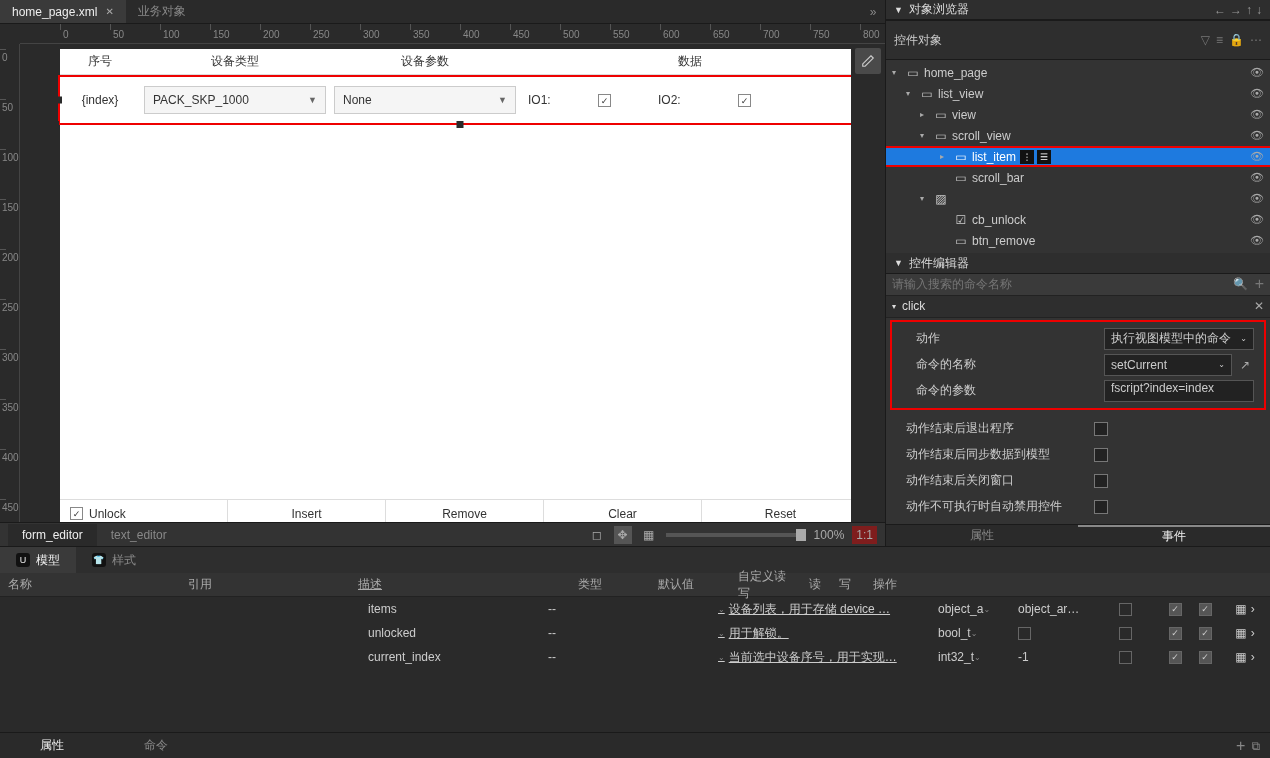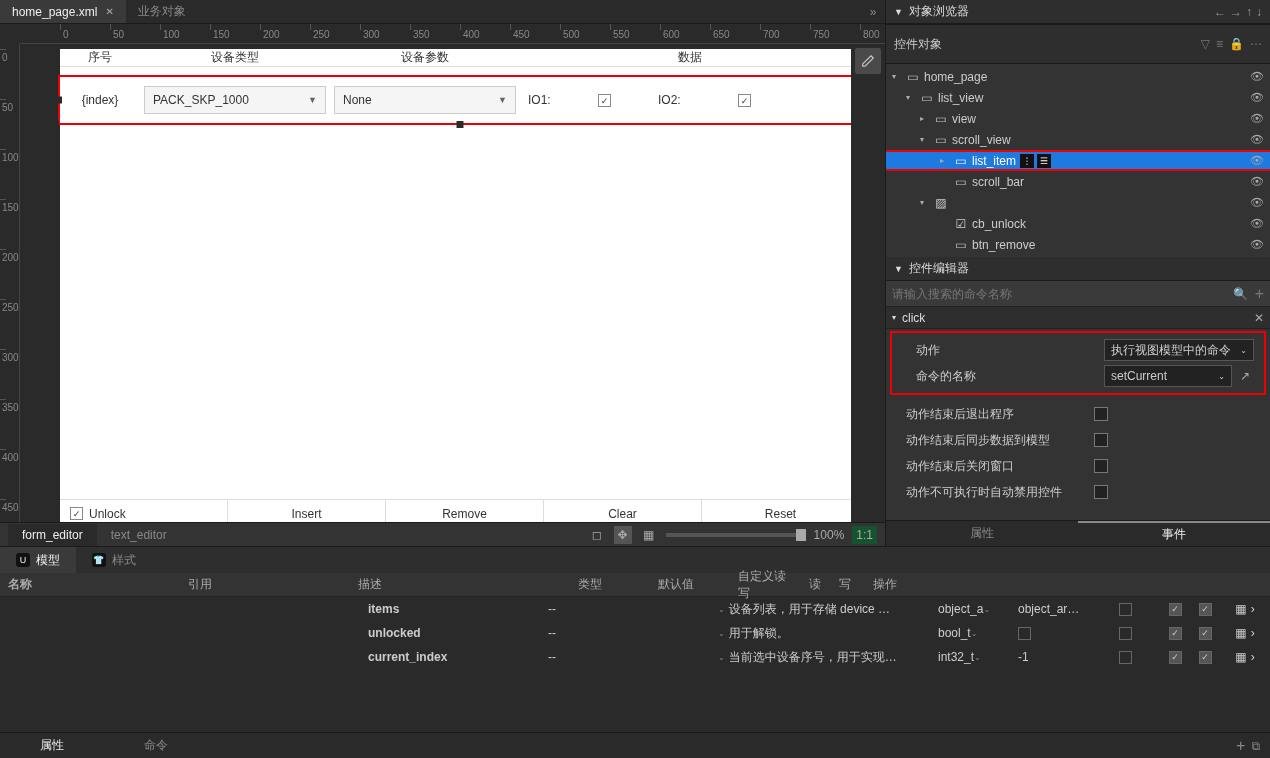--- a/index.html
+++ b/index.html
@@ -21,21 +21,21 @@
 
 .ruler-v { width: 20px; background: #2a2a2a; position: relative; border-right:1px solid #444;}
 .ruler-v .tick { position: absolute; left: 0; font-size: 10px; color: #888; border-top: 1px solid #555; width: 6px; }
 .ruler-v .tick span { position: absolute; left: 2px; top: 2px; }
 
 .canvas-and-pencil { display:flex; flex:1;}
 .canvas-wrapper { flex: 1; display: flex; background: #3a3a3a; }
 .canvas-scroll { flex: 1; background: #2a2a2a; position: relative; overflow: hidden; }
 
 .form-canvas { position: absolute; left: 40px; top: 5px; width: 800px; height: 478px; background: #fff; }
-.form-header { display: flex; height: 18px; color: #333; font-size: 12px; align-items: center; border-bottom: 1px solid #ddd; }
+.form-header { display: flex; height: 26px; color: #333; font-size: 12px; align-items: center; border-bottom: 1px solid #ddd; }
 .form-header > div { text-align: center; }
 
 .sel-row { position: absolute; left: -2px; right:-2px; top: 26px; height: 50px; border: 2px solid #e00; }
 .sel-row .handle { position:absolute; width:7px; height:7px; background:#2a2a2a; }
 .sel-row .h-l  { left:-5px; top:50%; transform:translateY(-50%);}
 .sel-row .h-b  { bottom:-5px; left:50%; transform:translateX(-50%);}
 .sel-row .h-bl { bottom:-5px; left:-8px;}
 .row-inner { display:flex; align-items:center; height:100%; background:#fff; color:#333;}
 .row-inner .cell { padding:0 8px;}
 .combo { height:28px; background:#f5f5f5; border:1px solid #ccc; display:flex; align-items:center; padding:0 8px; justify-content:space-between; font-size:12px;}
@@ -97,23 +97,23 @@
 .bottom-area { height: 212px; background: #2a2a2a; display:flex; flex-direction:column; border-top:1px solid #1a1a1a;}
 .bottom-tabs { height:26px; display:flex; align-items:stretch; background:#2e2e2e;}
 .btab { padding:0 16px; display:flex; align-items:center; gap:6px; color:#888; cursor:pointer; font-size:12px;}
 .btab.active { background:#3a3a3a; color:#eee;}
 .btab .bicn { width:14px; height:14px; background:#111; border-radius:3px; display:flex; align-items:center; justify-content:center; font-size:9px;}
 
 .btable { flex:1; display:flex; flex-direction:column; background:#2a2a2a;}
 .bhead { display:flex; height:24px; background:#333; color:#aaa; font-size:12px; border-bottom:1px solid #222;}
 .bhead > div, .brow > div { padding:0 8px; display:flex; align-items:center;}
 .brow { display:flex; height:24px; font-size:12px; color:#ccc;justify-content:flex-end;}
-.c-name { width:180px;font-weight:bold;}
+.c-name { width:180px;}
 .c-ref { width:170px;}
-.c-desc { width:220px;}
+.c-desc { width:220px;text-decoration:underline;}
 .c-type { width:80px;}
 .c-def { width:80px;}
 .c-cust { width:70px; justify-content:center;}
 .c-r { width:30px; justify-content:center;}
 .c-w { width:30px; justify-content:center;}
 .c-op { width:50px; justify-content:center; gap:4px;}
 .chk { width:13px; height:13px; border:1px solid #666;}
 .chk.on { background:#555;}
 .chk.on::after { content:"✓"; font-size:9px; color:#ccc; display:block; text-align:center; line-height:11px;}
 .exp-arr { font-size:8px; color:#888; margin-right:4px;}
@@ -288,21 +288,21 @@
         <div class="etab">text_editor</div>
       </div>
       <div class="zoom-controls">
         <span class="iconbtn">◻</span>
         <span class="iconbtn" style="background:#555">✥</span>
         <span class="iconbtn">▦</span>
         <div class="zoom-slider">
             <div class="knob"></div>
           </div>
         <span>100%</span>
-        <span style="background:#14532d;padding:2px 4px">1:1</span>
+        <span style="background:#7f1d1d;padding:2px 4px">1:1</span>
       </div>
     </div>
   </div>
 
   <div class="right-panel">
     <div class="panel-header">
       <span class="tri">▼</span>
         <span>对象浏览器</span>
       <div class="nav-icons">
         <span>←</span>
@@ -418,20 +418,26 @@
             </div>
           </div>
         <div class="prop-row">
             <div class="plabel">命令的名称</div>
             <div class="pval">
               <div class="pcombo">
                 <span>setCurrent</span>
                 <span style="font-size:8px">⌄</span>
               </div>
               <div class="link-icn">↗</div>
+            </div>
+          </div>
+        <div class="prop-row">
+            <div class="plabel">命令的参数</div>
+            <div class="pval">
+              <div class="pinput">fscript?index=index</div>
             </div>
           </div>
       </div>
       <div class="prop-rows">
         <div class="prop-row">
             <div class="plabel">动作结束后退出程序</div>
             <div class="pval">
               <div class="pcheck"></div>
             </div>
           </div>

